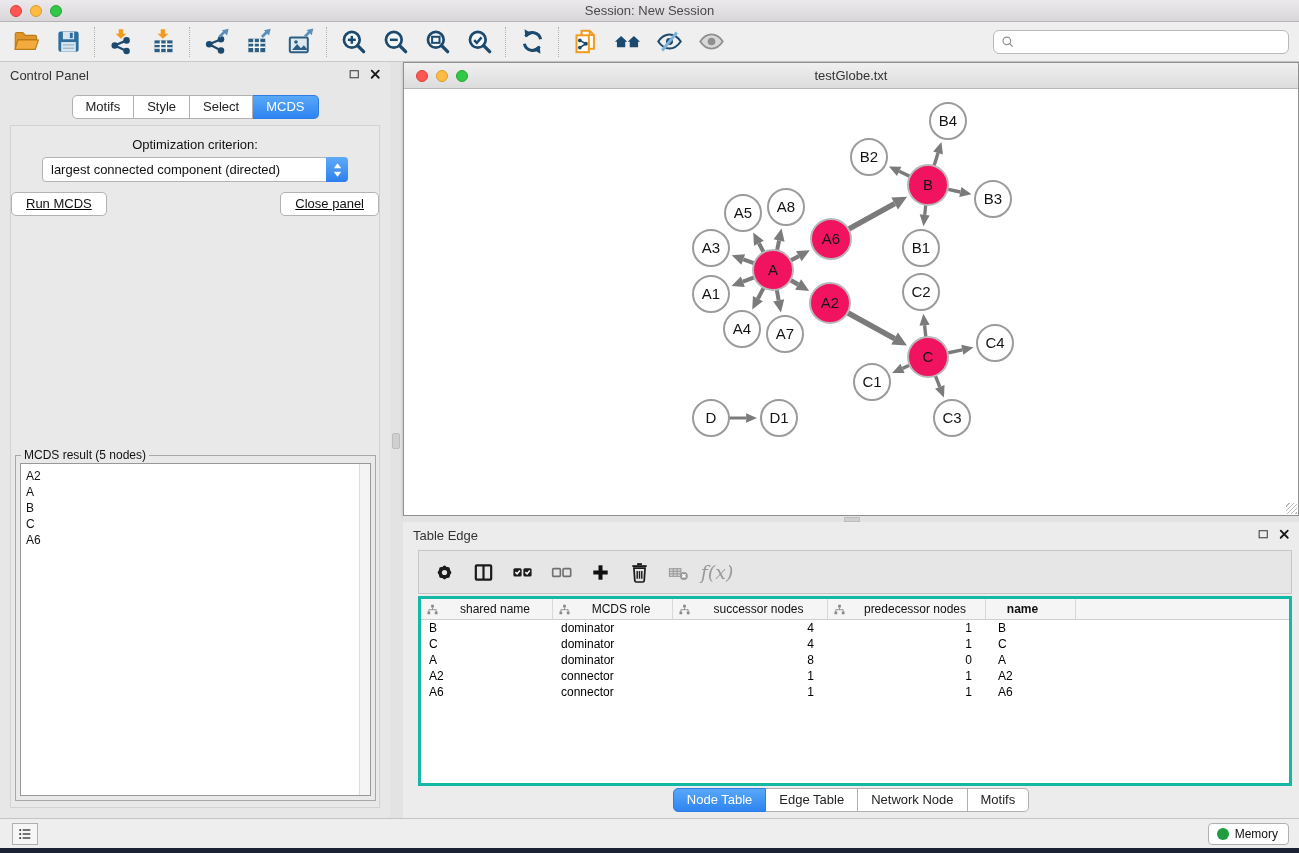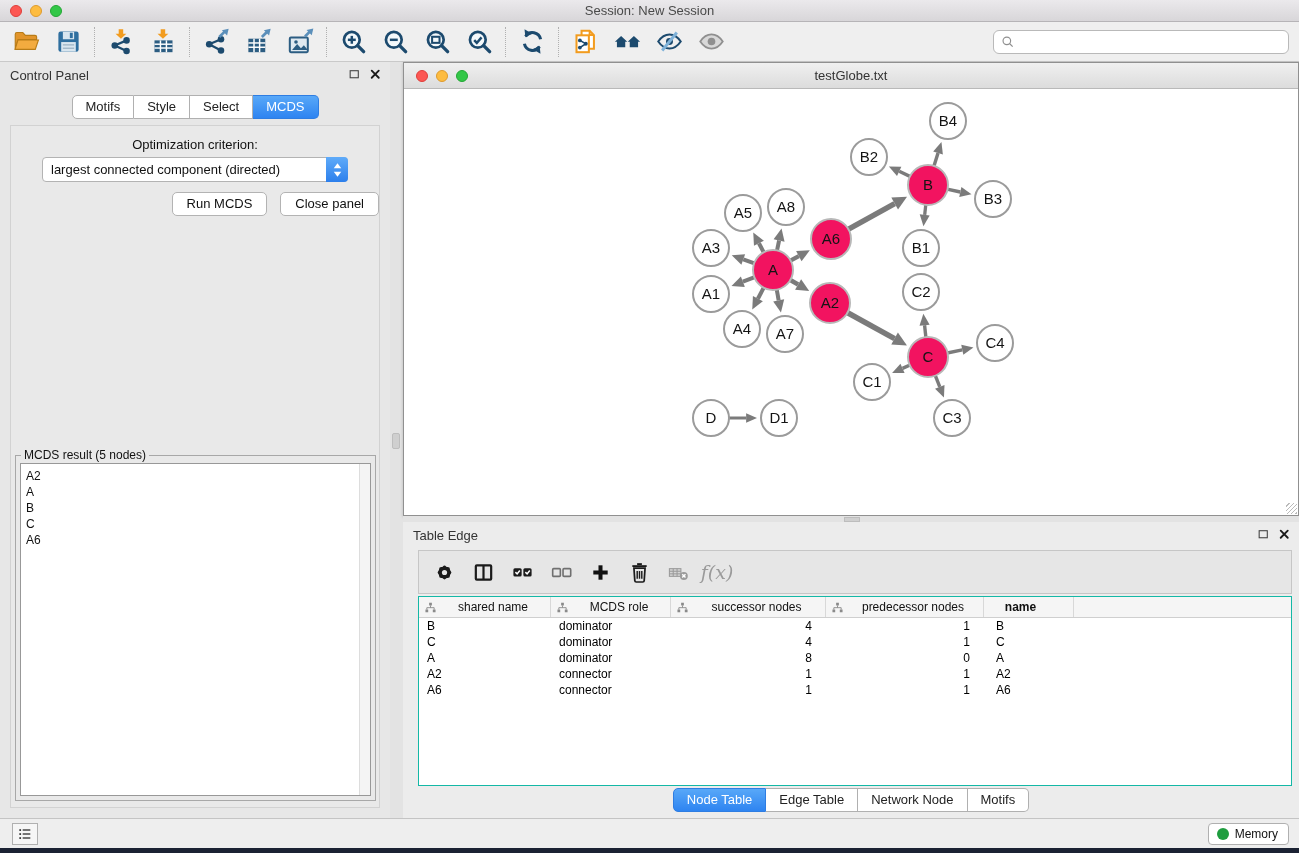--- a/index.html
+++ b/index.html
@@ -44,21 +44,21 @@
   .seg.active { background:linear-gradient(#58a8f8,#2e84f1); border-color:#2e7de2; color:#fff; }
   .cp-inner { position:absolute; left:10px; top:63px; width:370px; height:683px;
     border:1px solid #d2d2d2; background:#e9e9e9; }
   .opt-label { margin-top:11px; text-align:center; font-size:13px; color:#111; }
   .dropdown { position:absolute; left:31px; top:31px; width:306px; height:25px; background:#fff;
     border:1px solid #b3b3b3; border-radius:4px; display:flex; align-items:center; }
   .dropdown .dd-value { flex:1; font-size:13px; padding-left:8px; color:#111; white-space:nowrap; overflow:hidden; }
   .dd-spinner { width:22px; height:25px; margin:-1px -1px -1px 0; border-radius:0 4px 4px 0;
     background:linear-gradient(#5fabf9,#2c7fec); display:flex; flex-direction:column; align-items:center; justify-content:center; gap:2px; }
   .dd-spinner svg { width:9px; height:6px; }
-  .btn-row { position:absolute; left:0; right:0; top:66px; display:flex; justify-content:flex-end; gap:13px; }
+  .btn-row { position:absolute; left:0; right:0; top:66px; display:flex; justify-content:space-between; gap:4px;text-decoration:underline; }
   .push-btn { font-size:13px; color:#111; background:#fff; border:1px solid #b3b3b3; border-radius:5px;
     padding:3px 14px 4px; }
 
   
   .result-box { position:absolute; left:4px; top:329px; width:361px; height:346px; border:1px solid #a8a8a8; }
   .result-legend { position:absolute; left:5px; top:-8px; background:#e9e9e9; font-size:12px; color:#111; padding:0 3px; }
   .result-list { position:absolute; left:4px; top:7px; right:4px; bottom:4px; background:#fff; border:1px solid #989898; }
   .result-items { padding:4px 0 0 5px; font-size:12px; color:#111; }
   .result-items div { line-height:16px; }
   .result-scroll { position:absolute; right:0; top:0; bottom:0; width:11px; background:#f4f4f4; border-left:1px solid #ddd; }
@@ -82,21 +82,21 @@
   .h-divider { position:absolute; left:0; top:454px; width:896px; height:6px; background:#e3e3e3; }
   .h-divider .handle { position:absolute; left:441px; top:1px; width:16px; height:5px; background:#cfcfcf; border:1px solid #bdbdbd; }
 
   
   .table-panel { position:absolute; left:0; top:460px; width:896px; height:296px; background:#ececec; }
   .tp-toolbar { position:absolute; left:15px; top:28px; width:874px; height:44px; background:#e6e6e6;
     border:1px solid #c6c6c6; display:flex; align-items:center; gap:9px; padding-left:10px; }
   .tp-tool { width:30px; height:30px; display:flex; align-items:center; justify-content:center; }
   .tp-tool svg { width:23px; height:23px; }
   .tp-tool .fx { font-family:"DejaVu Serif", serif; font-style:italic; font-size:19px; color:#9a9a9a; }
-  .tbl { position:absolute; left:15px; top:74px; width:874px; height:190px; background:#fff; border:1px solid #14b8a6; overflow:hidden; }
+  .tbl { position:absolute; left:15px; top:74px; width:874px; height:190px; background:#fff; border:3px solid #14b8a6; overflow:hidden; }
   .tbl-head { display:flex; height:21px; background:#f5f5f5; border-bottom:1px solid #cfcfcf; }
   .th { display:flex; align-items:center; border-right:1px solid #d8d8d8; font-size:12px; color:#111; }
   .th svg { width:11px; height:11px; margin-left:6px; flex:0 0 auto; }
   .th .th-label { flex:1; text-align:center; padding:0 4px; white-space:nowrap; }
   .tr { display:flex; height:16px; align-items:center; }
   .td { font-size:12px; color:#000; white-space:nowrap; overflow:hidden; }
   .c0{width:132px; padding-left:8px;} .c1{width:120px; padding-left:8px;}
   .c2{width:155px; text-align:right; padding-right:14px;} .c3{width:158px; text-align:right; padding-right:14px;}
   .c4{width:90px; padding-left:12px;} .c5{flex:1;}
   .tp-tabs { position:absolute; left:0; right:0; top:266px; display:flex; justify-content:center; }

